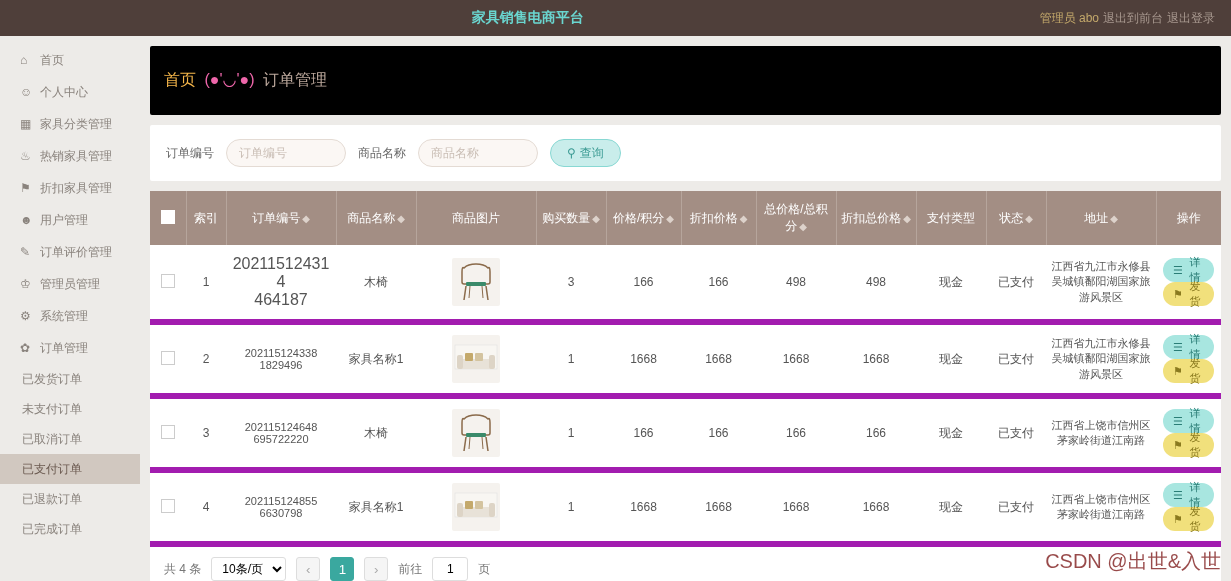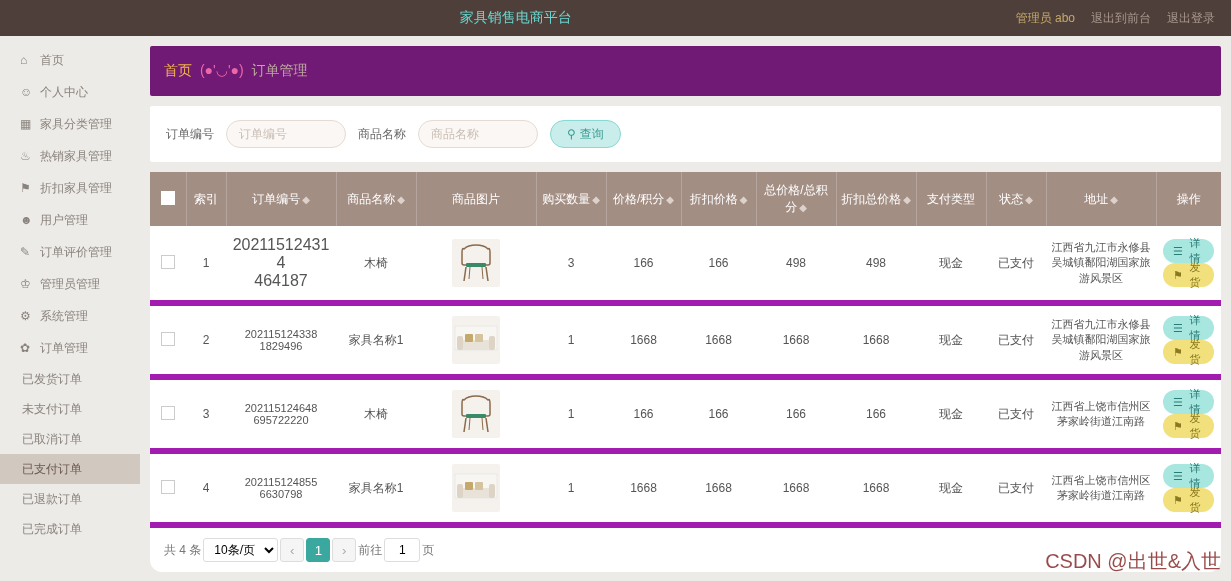--- a/index.html
+++ b/index.html
@@ -1,35 +1,35 @@
 <!DOCTYPE html>
 <html><head>
   <meta charset="utf-8">
   <style>
     * { margin: 0; padding: 0; box-sizing: border-box; }
     body { font-family: "Microsoft YaHei", Arial, sans-serif; font-size: 12px; background: #edebe8; color: #333; width: 1231px; height: 581px; overflow: hidden; position: relative; }
     
     .header { height: 36px; background: #4f3f3a; display: flex; align-items: center; padding: 0 16px; }
-    .header-title { flex: 1; text-align: center; color: #6ad6d0; font-weight: normal; font-size: 14px; }
-    .header-links { display: flex; gap: 16px; }
+    .header-title { flex: 1; text-align: center; color: #6ad6d0; font-weight: bold; font-size: 14px; }
+    .header-links { display: flex; gap: 4px; }
     .header-links a { color: #c4a96b; font-size: 12px; text-decoration: none; }
     .header-links a.muted { color: #a8988f; }
     
     .main { display: flex; height: calc(100% - 36px); }
     
     .sidebar { width: 140px; background: #edebe8; display: flex; flex-direction: column; padding-top: 8px; }
     .side-item { height: 32px; display: flex; align-items: center; padding-left: 20px; color: #8a837d; font-size: 12px; cursor: pointer; }
     .side-item .icon { width: 14px; height: 14px; margin-right: 6px; display: inline-block; }
     .side-group { margin-top: 0; }
     .side-sub { height: 30px; display: flex; align-items: center; padding-left: 22px; color: #8a837d; font-size: 12px; cursor: pointer; }
     .side-sub.active { background: #d1c8c0; color: #6b5a50; }
     
     .content { flex: 1; padding: 10px; display: flex; flex-direction: column; gap: 10px; }
     
-    .breadcrumb { background: #701a75; color: #fff; padding: 16px 14px; font-size: 14px; border-radius: 2px; }
+    .breadcrumb { background: #000000; color: #fff; padding: 24px 14px; font-size: 16px; border-radius: 2px; }
     .breadcrumb .bc-home { color: #f5b64a; }
     .breadcrumb .bc-emoji { color: #ee66aa; margin: 0 4px; }
     .breadcrumb .bc-current { color: #bda99d; }
     
     .filter-bar { background: #fff; padding: 14px 16px; display: flex; align-items: center; gap: 12px; border-radius: 2px; }
     .filter-label { color: #666; font-size: 12px; }
     .filter-input { height: 28px; width: 120px; border: 1px solid #e4dbd4; border-radius: 14px; padding: 0 12px; background: #fbf7f4; font-size: 12px; color: #aaa; }
     .filter-input::placeholder { color: #c9bdb4; }
     .search-btn { height: 28px; padding: 0 16px; border: 1px solid #88d8d3; background: #c9edeb; color: #3a9a93; border-radius: 14px; cursor: pointer; font-size: 12px; display: inline-flex; align-items: center; gap: 4px; }
     
@@ -42,21 +42,21 @@
     .checkbox { width: 14px; height: 14px; border: 1px solid #ccc; display: inline-block; background:#fff; }
     thead .checkbox { border-color:#fff; }
     .prod-img { width: 48px; height: 48px; display: inline-flex; align-items:center; justify-content:center; background:#f5f2ee; border-radius:2px; }
     .chair-svg { width:40px; height:40px; }
     .sofa-svg { width:46px; height:36px; }
     
     .op-btn { display: inline-flex; align-items:center; gap:3px; height: 24px; padding: 0 10px; border-radius: 12px; font-size: 11px; cursor: pointer; border: none; margin: 0 3px; }
     .op-detail { background: #a8e6e0; color: #2a7d76; }
     .op-ship { background: #f1e07c; color: #8a7a1f; }
     
-    .pager { display:flex; align-items:center; gap:2px; padding: 10px 14px 0 14px; font-size:12px; color:#777; }
+    .pager { display:flex; align-items:center; gap:10px; padding: 10px 14px 0 14px; font-size:12px; color:#777; }
     .pager .pg-select { height:24px; border:1px solid #ddd; border-radius:3px; padding:0 6px; background:#fff; font-size:12px; }
     .pager .pg-btn { width:24px; height:24px; border:1px solid #ddd; background:#f5f5f5; border-radius:3px; cursor:pointer; display:inline-flex; align-items:center; justify-content:center; color:#aaa; }
     .pager .pg-btn.active { background:#3aa89f; color:#fff; border-color:#3aa89f; }
     .pager .pg-input { width:36px; height:24px; border:1px solid #ddd; border-radius:3px; text-align:center; font-size:12px; }
     
     .watermark { position:absolute; right:10px; bottom:6px; color:#7f1d1d; font-size:20px; opacity:.8; }
     
     .addr-cell { font-size:11px; line-height:1.4; max-width:100px; margin:0 auto; }
   </style>
 </head>

